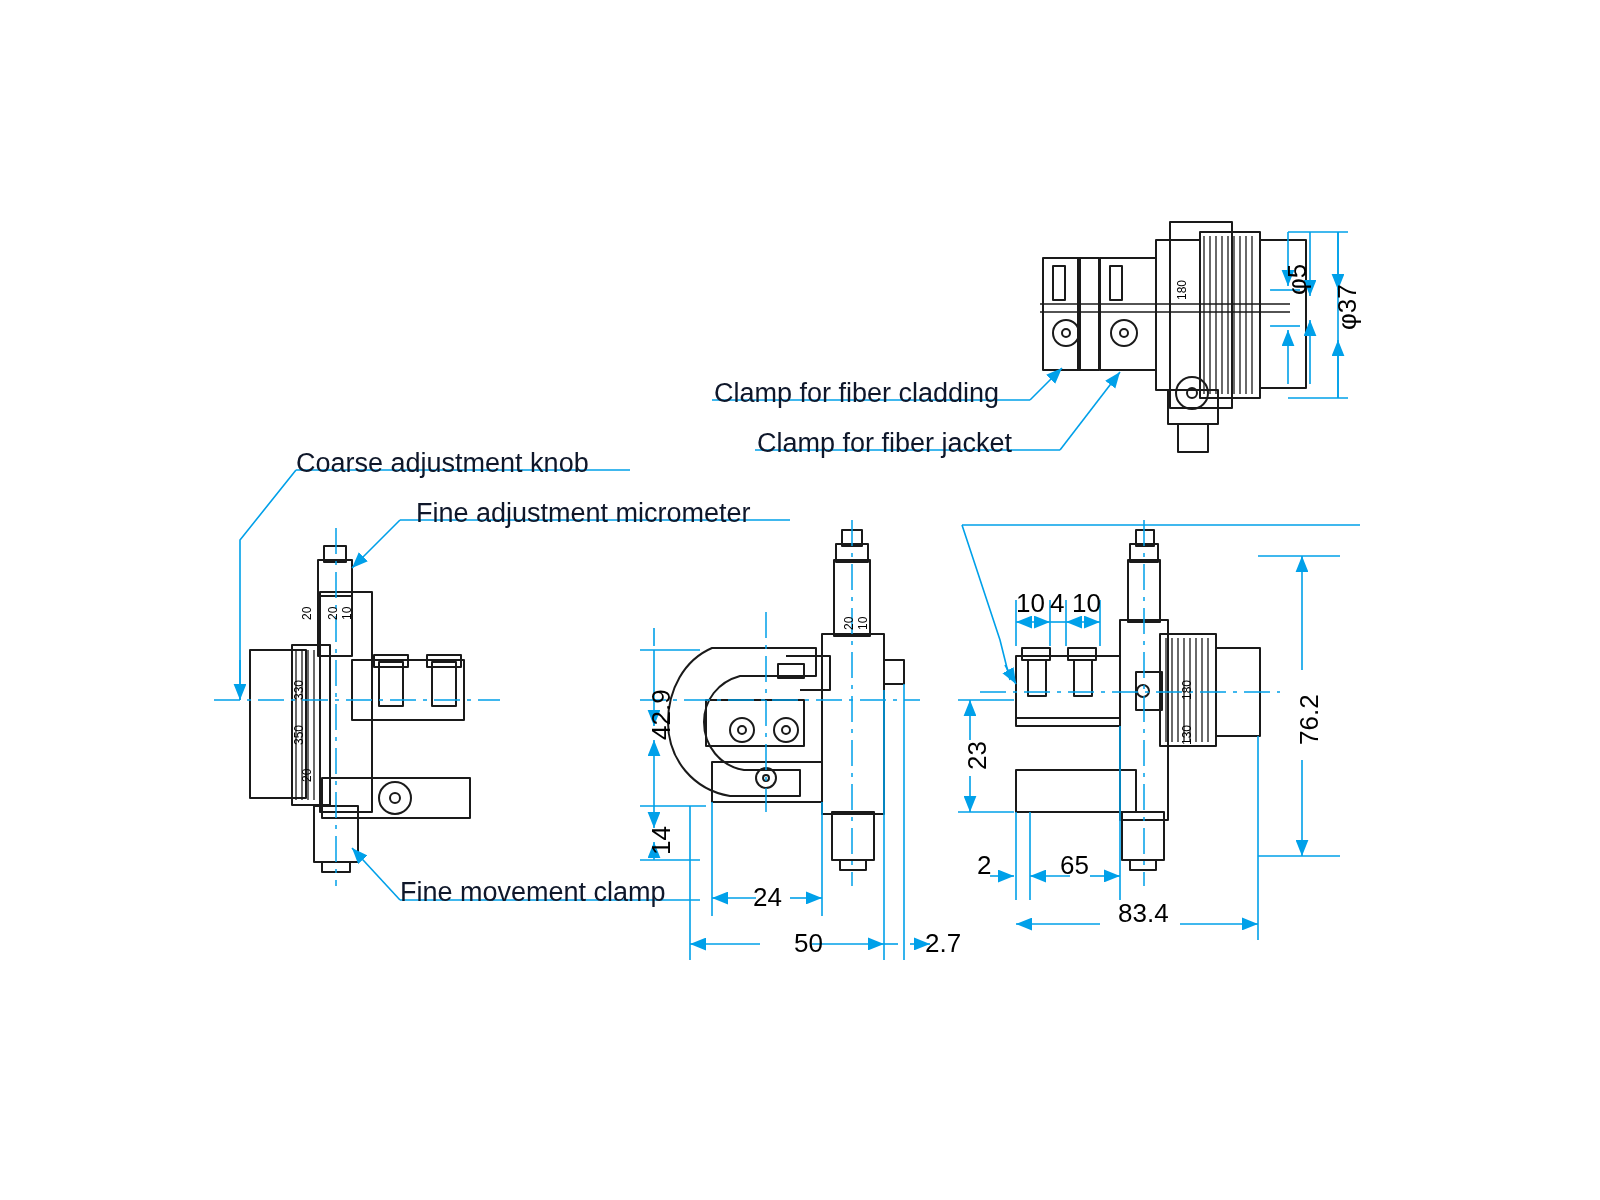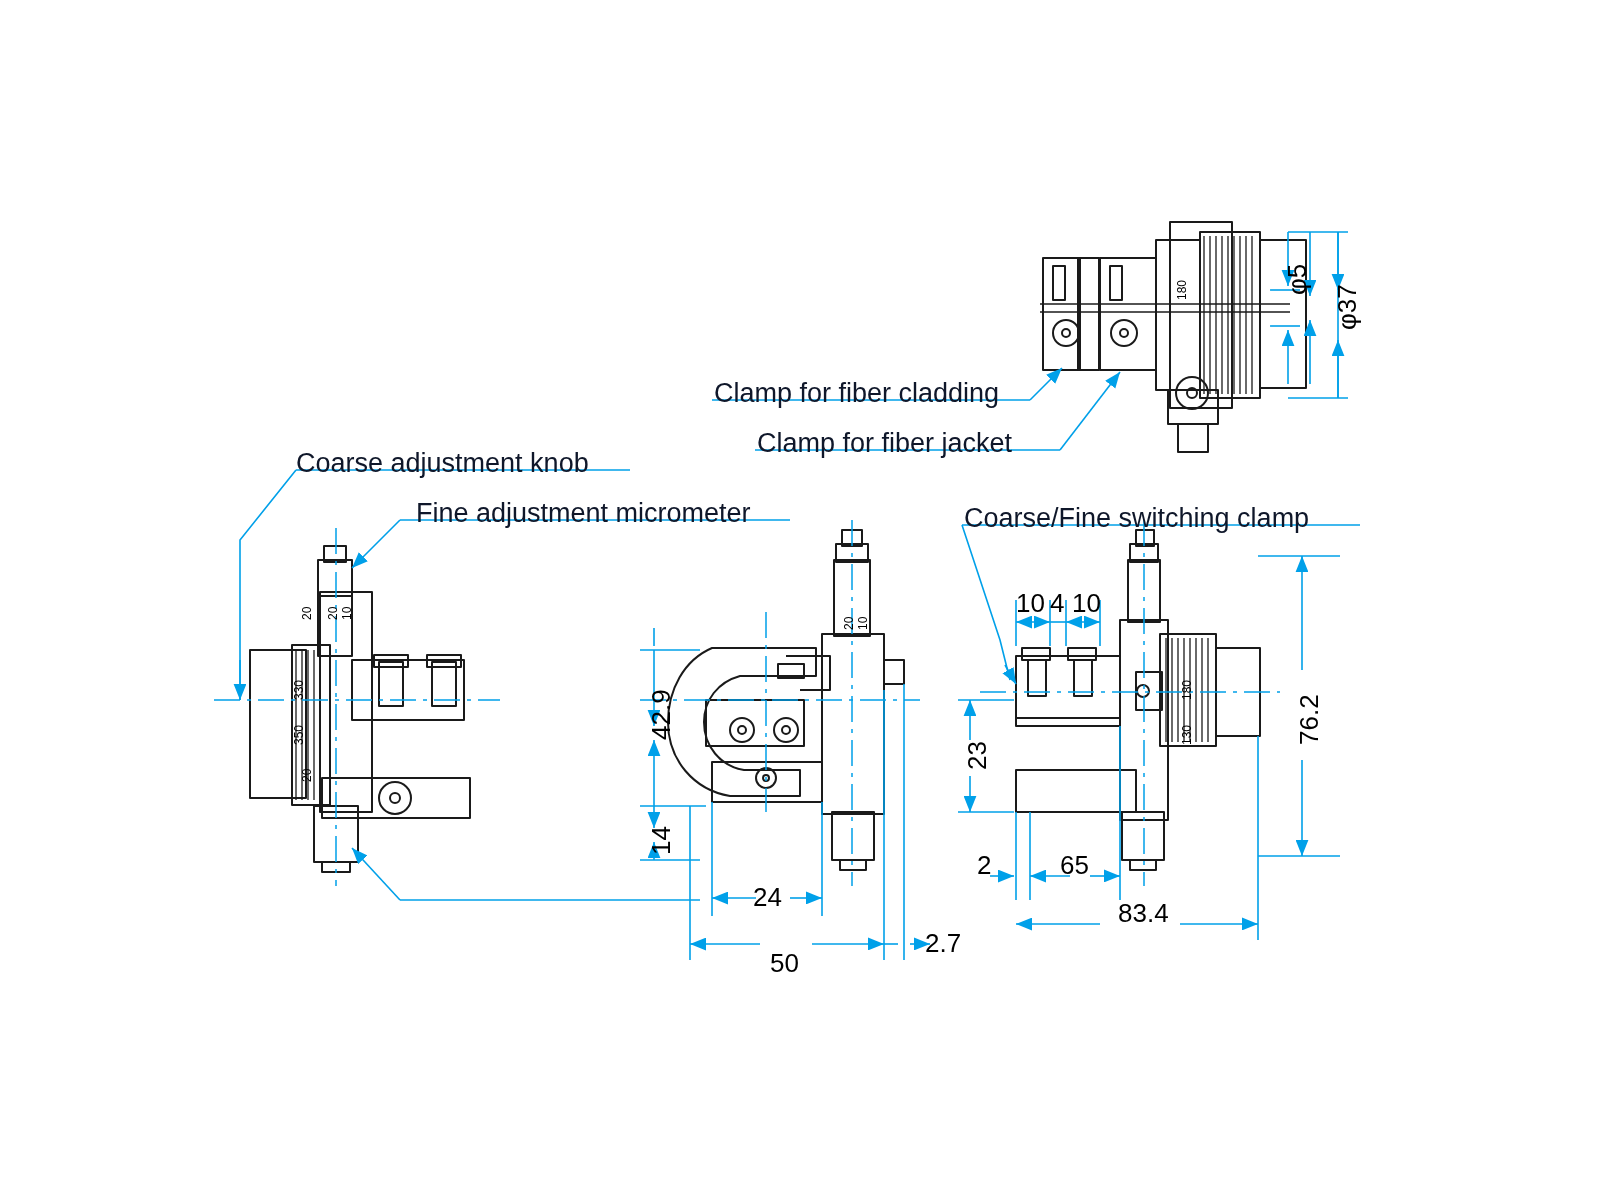--- a/index.html
+++ b/index.html
@@ -269,28 +269,28 @@
     <line x1="990" y1="876" x2="1014" y2="876" marker-end="url(#arr)"></line>
     <line x1="1016" y1="924" x2="1100" y2="924" marker-start="url(#arrS)"></line>
     <line x1="1258" y1="924" x2="1180" y2="924" marker-start="url(#arrS)"></line>
   </g>
 </svg>
 
 <div class="lbl" style="left:714px; top:378px;">Clamp for fiber cladding</div>
 <div class="lbl" style="left:757px; top:428px;">Clamp for fiber jacket</div>
 <div class="lbl" style="left:296px; top:448px;">Coarse adjustment knob</div>
 <div class="lbl" style="left:400px; top:498px;margin-left:16px;">Fine adjustment micrometer</div>
-<div class="lbl" style="left:964px; top:503px;">Coarse/Fine switching clamp</div>
+<div class="lbl" style="left:400px; top:877px;">Fine movement clamp</div>
 
 <div class="dim rot" style="left:1282px; top:295px;">φ5</div>
 <div class="dim rot" style="left:1332px; top:330px;">φ37</div>
 <div class="dim rot" style="left:646px; top:740px;">42.9</div>
 <div class="dim rot" style="left:646px; top:855px;">14</div>
 <div class="dim" style="left:753px; top:882px;">24</div>
-<div class="dim" style="left:770px; top:928px;margin-top:20px;">50</div>
+<div class="dim" style="left:794px; top:928px;">50</div>
 <div class="dim" style="left:925px; top:928px;">2.7</div>
 <div class="dim" style="left:1016px; top:588px;">10</div>
 <div class="dim" style="left:1050px; top:588px;">4</div>
 <div class="dim" style="left:1072px; top:588px;">10</div>
 <div class="dim rot" style="left:962px; top:770px;">23</div>
 <div class="dim rot" style="left:1294px; top:745px;">76.2</div>
 <div class="dim" style="left:977px; top:850px;">2</div>
 <div class="dim" style="left:1060px; top:850px;">65</div>
 <div class="dim" style="left:1118px; top:898px;">83.4</div>
 

